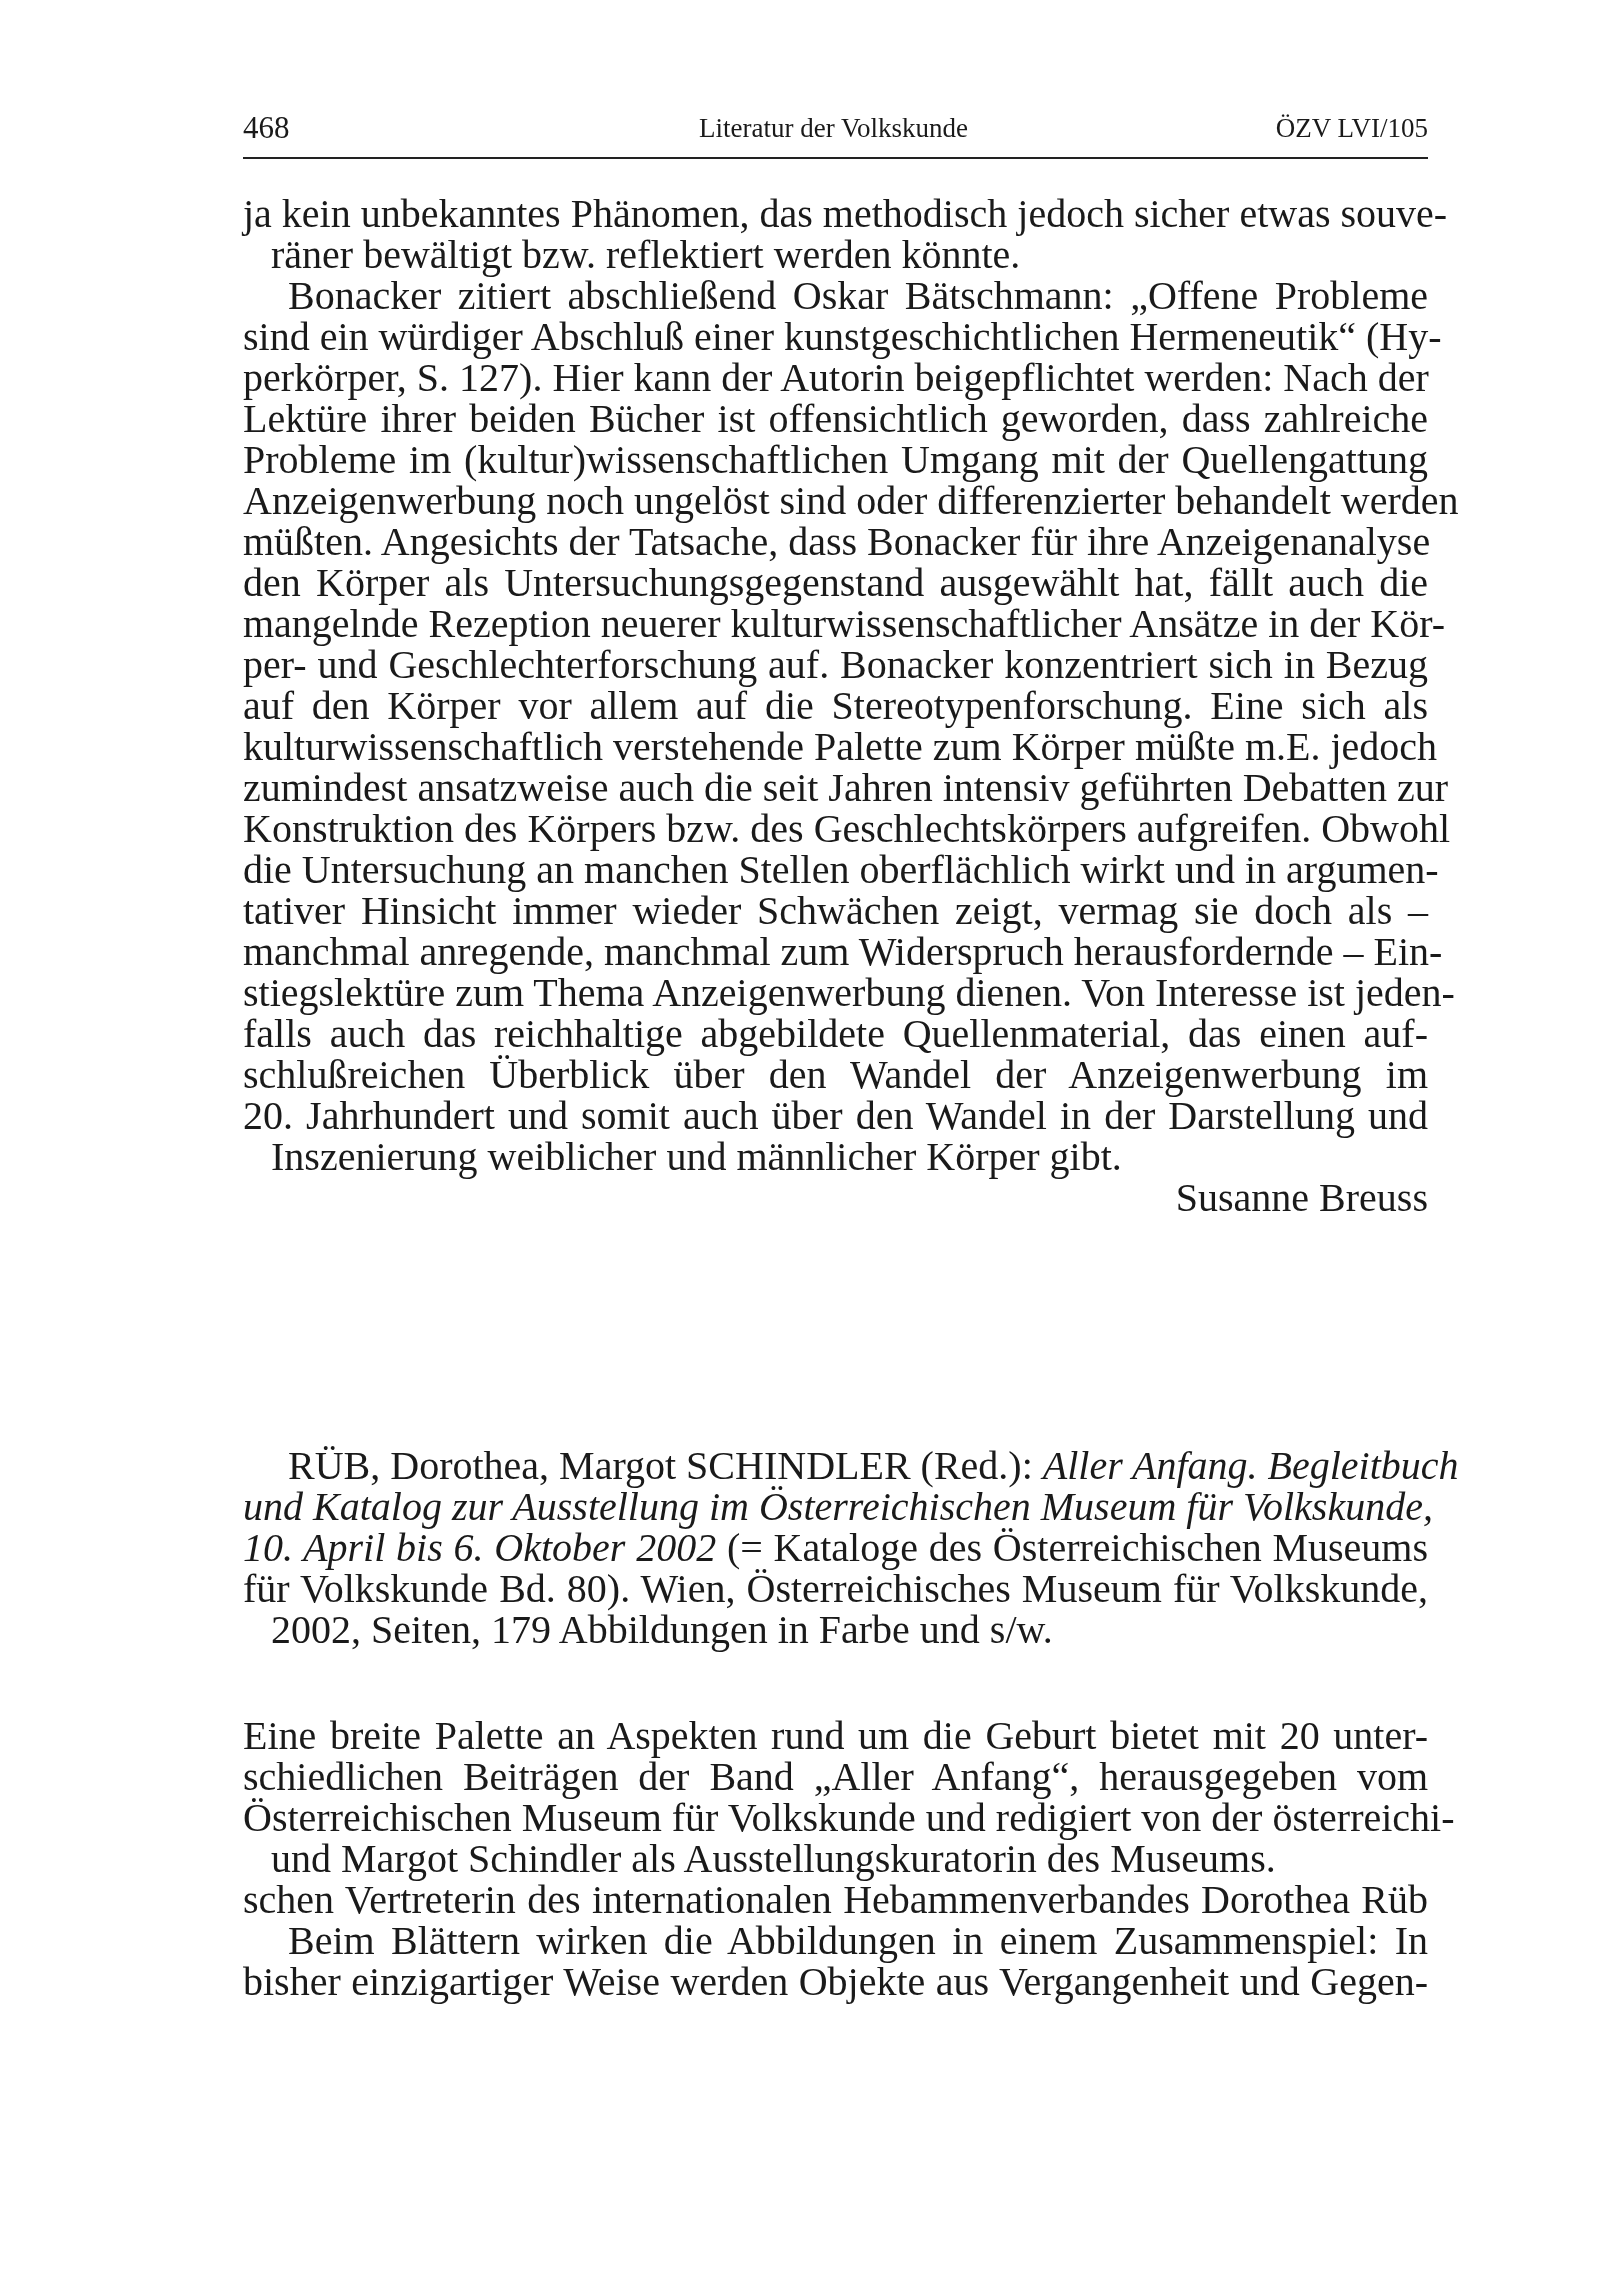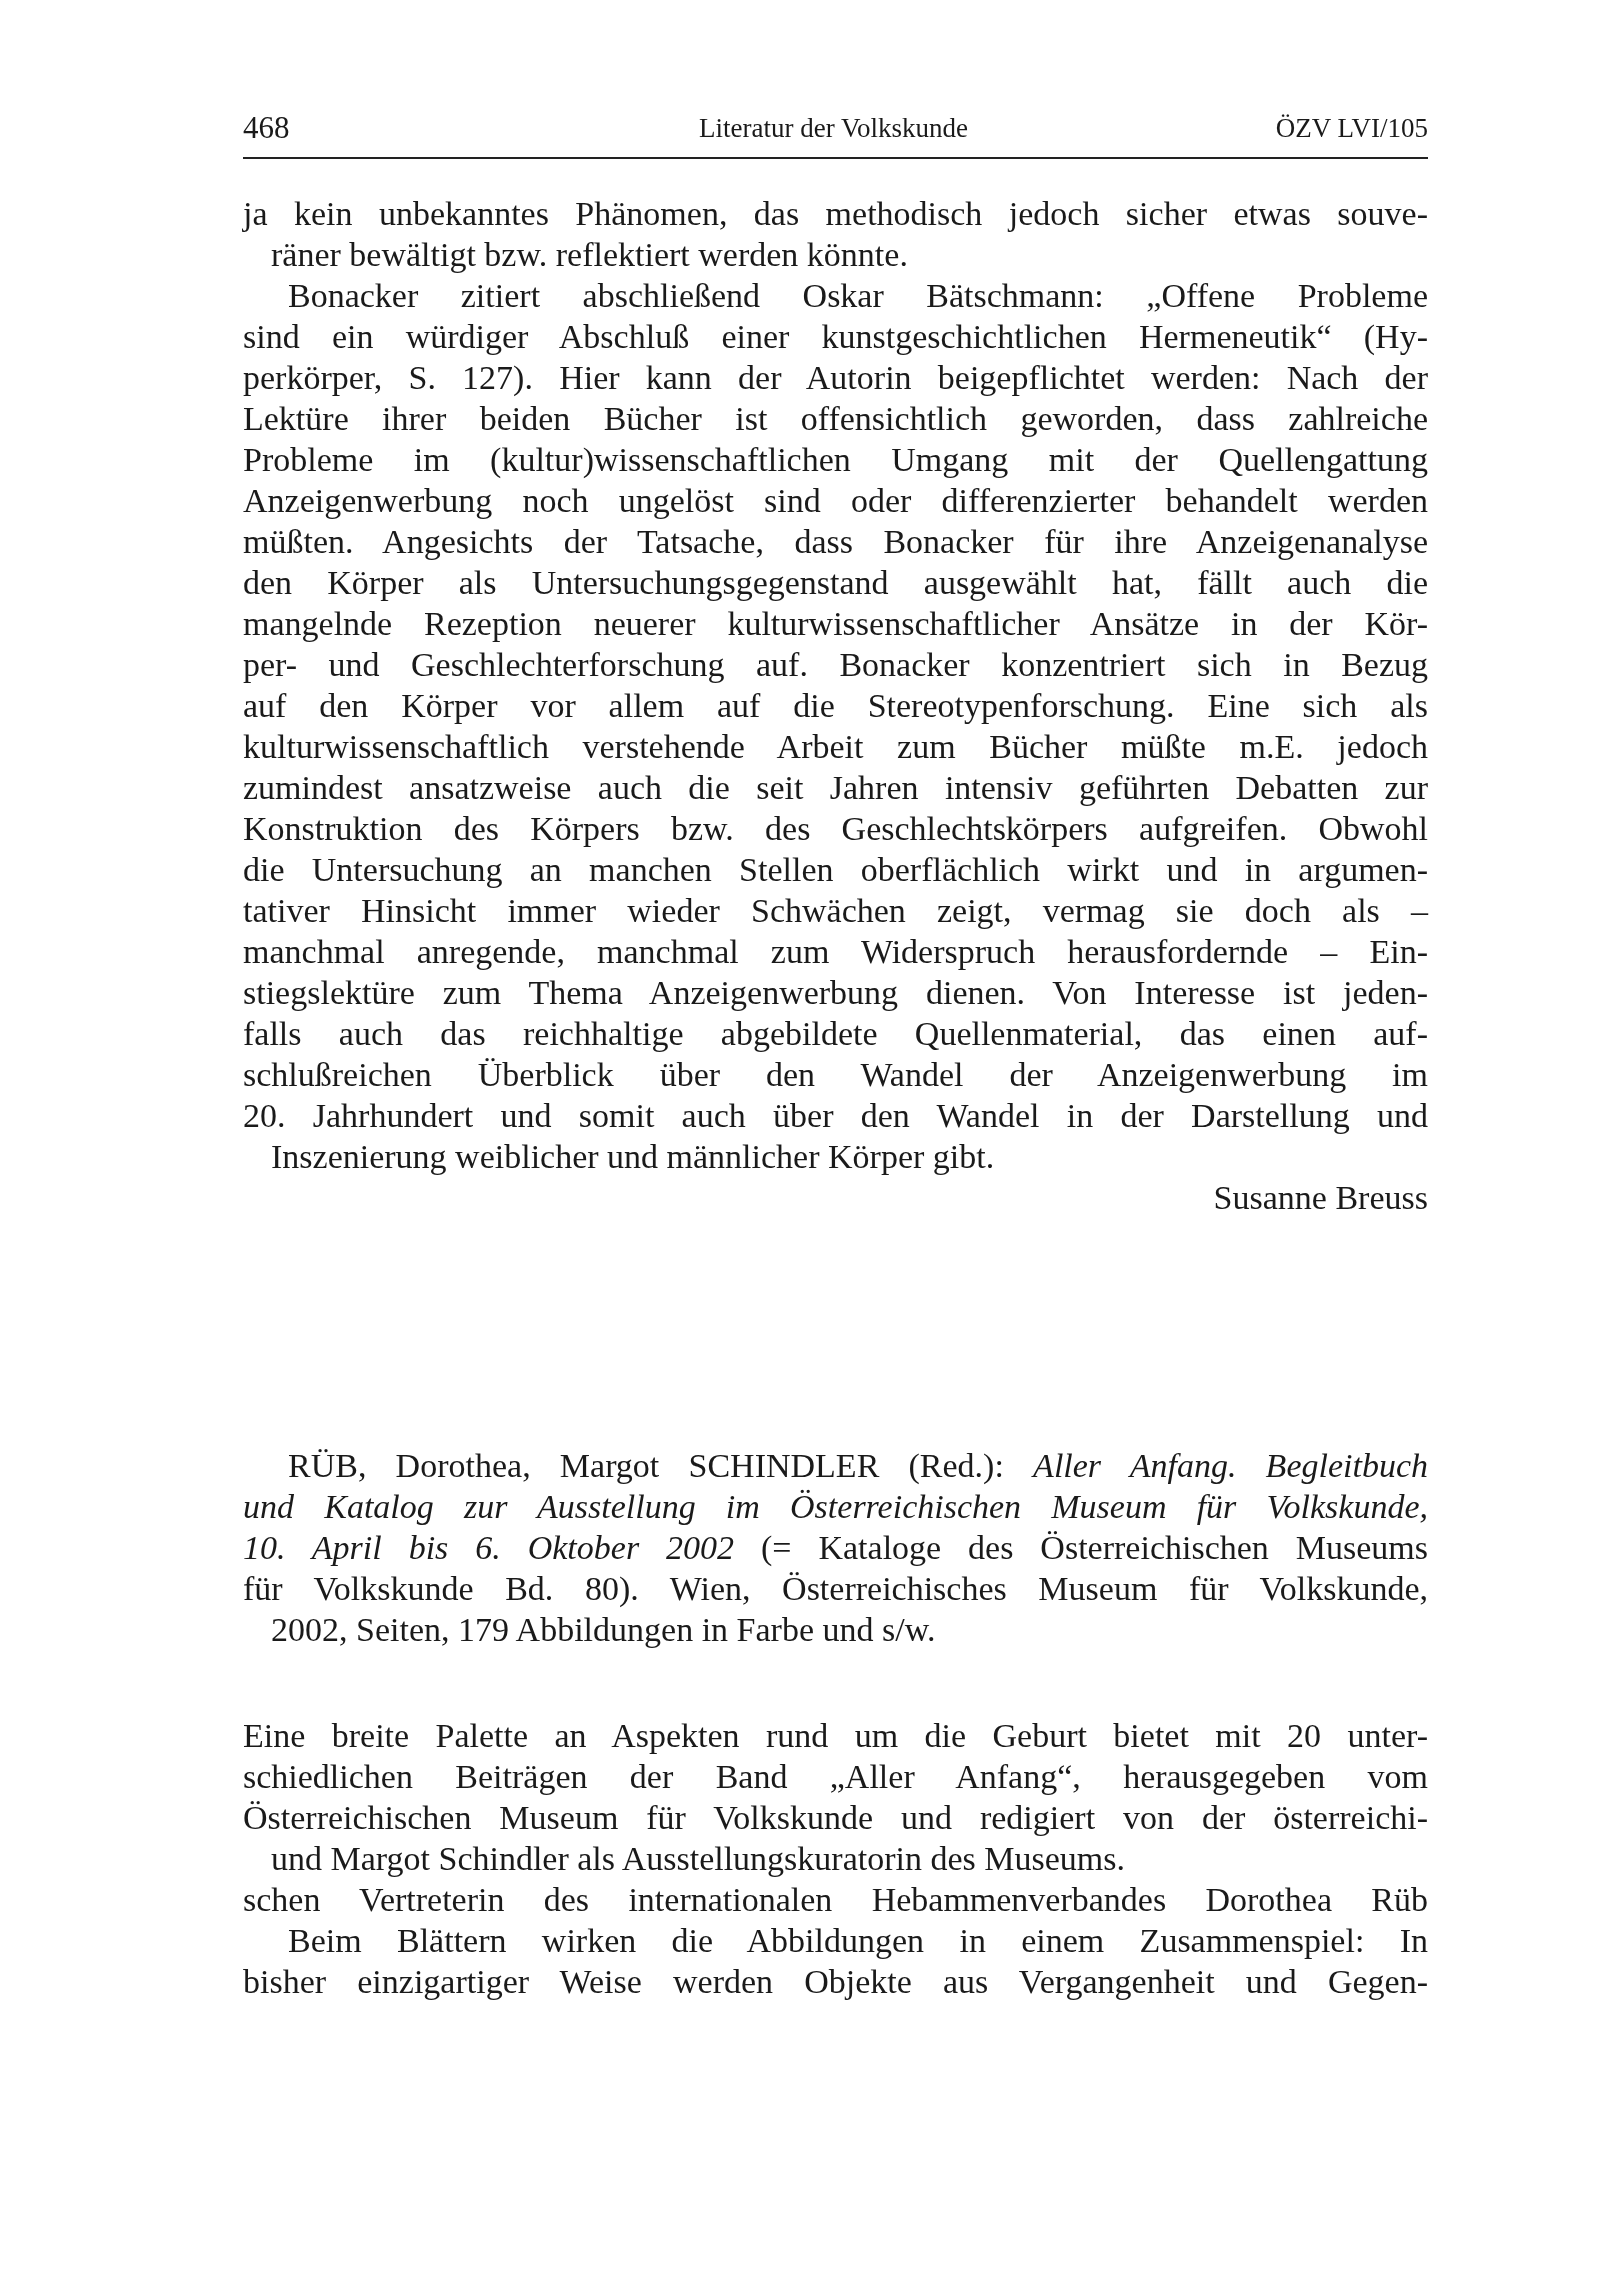--- a/index.html
+++ b/index.html
@@ -3,21 +3,21 @@
 <meta charset="utf-8">
 <style>
   html, body { margin: 0; padding: 0; background: #ffffff; }
   body { width: 1621px; height: 2295px; position: relative; overflow: hidden; color: #1a1a1a; font-family: "Liberation Serif", "DejaVu Serif", serif; }
   .page { position: absolute; left: 243px; top: 0; width: 1185px; }
   .running-head { position: absolute; top: 110px; left: 0; width: 1185px; height: 41px; font-size: 27px; text-decoration: underline; }
   .rh-num { position: absolute; left: 0; top: 0; font-size: 31px; }
   .rh-title { position: absolute; left: 0; right: 4px; top: 3.2px; text-align: center; }
   .rh-vol { position: absolute; right: 0; top: 3.2px; }
   .rule { position: absolute; top: 157px; left: 0; width: 1185px; height: 0; border-top: 2.4px solid #222; }
-  .body-text { position: absolute; left: 0; width: 1185px; font-size: 34px; line-height: 41px; }
+  .body-text { position: absolute; left: 0; width: 1185px; font-size: 40px; line-height: 41px; }
   .line { display: block; white-space: nowrap; text-align: justify; text-align-last: justify; height: 41px; }
   .line.last { text-align-last: left; margin-left: 28px; }
   .indent { padding-left: 45px; }
   .sig { display: block; text-align: right; height: 41px; white-space: nowrap; }
   .block1 { top: 193px; }
   .block2 { top: 1445px; }
   .block3 { top: 1715px; }
   i { font-style: italic; }
 </style>
 </head>
@@ -39,21 +39,21 @@
     <span class="line">sind ein würdiger Abschluß einer kunstgeschichtlichen Hermeneutik“ (Hy-</span>
     <span class="line">perkörper, S. 127). Hier kann der Autorin beigepflichtet werden: Nach der</span>
     <span class="line">Lektüre ihrer beiden Bücher ist offensichtlich geworden, dass zahlreiche</span>
     <span class="line">Probleme im (kultur)wissenschaftlichen Umgang mit der Quellengattung</span>
     <span class="line">Anzeigenwerbung noch ungelöst sind oder differenzierter behandelt werden</span>
     <span class="line">müßten. Angesichts der Tatsache, dass Bonacker für ihre Anzeigenanalyse</span>
     <span class="line">den Körper als Untersuchungsgegenstand ausgewählt hat, fällt auch die</span>
     <span class="line">mangelnde Rezeption neuerer kulturwissenschaftlicher Ansätze in der Kör-</span>
     <span class="line">per- und Geschlechterforschung auf. Bonacker konzentriert sich in Bezug</span>
     <span class="line">auf den Körper vor allem auf die Stereotypenforschung. Eine sich als</span>
-    <span class="line">kulturwissenschaftlich verstehende Arbeit zum Bücher müßte m.E. jedoch</span>
+    <span class="line">kulturwissenschaftlich verstehende Palette zum Körper müßte m.E. jedoch</span>
     <span class="line">zumindest ansatzweise auch die seit Jahren intensiv geführten Debatten zur</span>
     <span class="line">Konstruktion des Körpers bzw. des Geschlechtskörpers aufgreifen. Obwohl</span>
     <span class="line">die Untersuchung an manchen Stellen oberflächlich wirkt und in argumen-</span>
     <span class="line">tativer Hinsicht immer wieder Schwächen zeigt, vermag sie doch als –</span>
     <span class="line">manchmal anregende, manchmal zum Widerspruch herausfordernde – Ein-</span>
     <span class="line">stiegslektüre zum Thema Anzeigenwerbung dienen. Von Interesse ist jeden-</span>
     <span class="line">falls auch das reichhaltige abgebildete Quellenmaterial, das einen auf-</span>
     <span class="line">schlußreichen Überblick über den Wandel der Anzeigenwerbung im</span>
     <span class="line">20. Jahrhundert und somit auch über den Wandel in der Darstellung und</span>
     <span class="line last">Inszenierung weiblicher und männlicher Körper gibt.</span>

